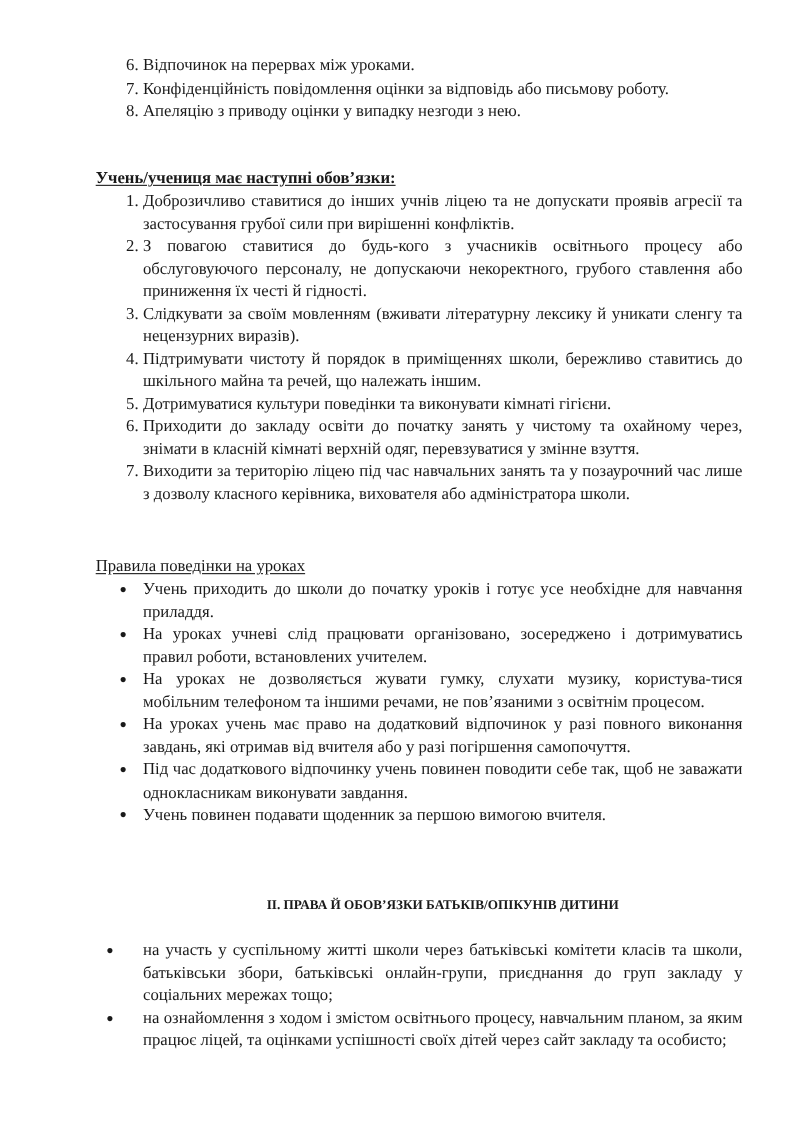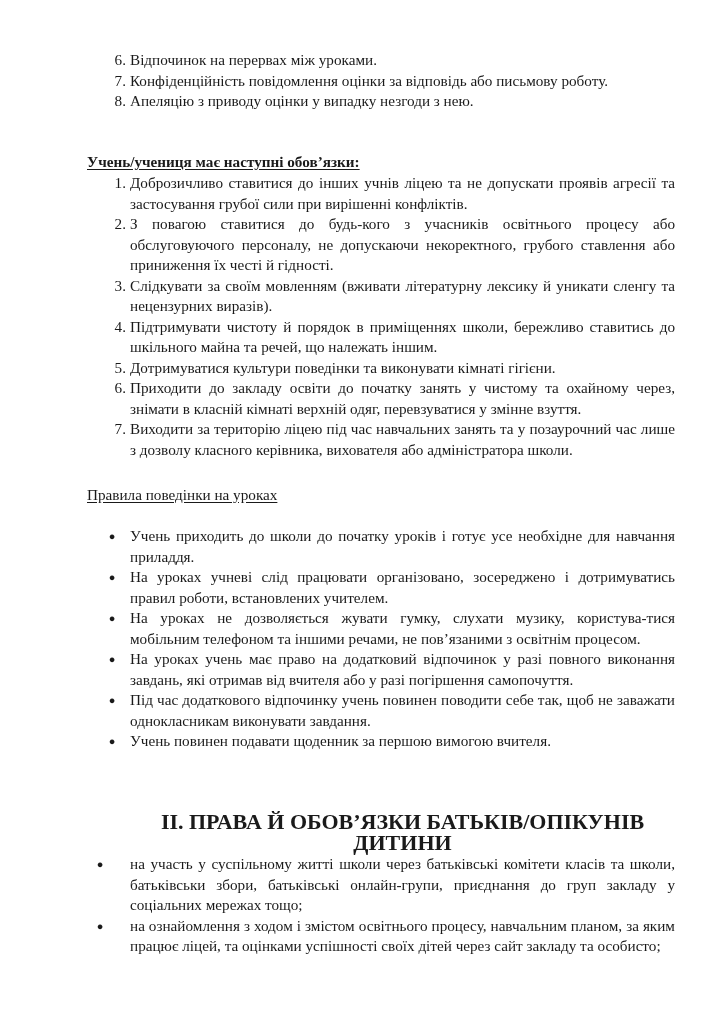--- a/index.html
+++ b/index.html
@@ -8,21 +8,21 @@
       font-family: "Liberation Serif", "DejaVu Serif", serif;
       color: #1a1a1a; font-size: 15.2px; line-height: 20.5px;
     }
     .page { position: absolute; left: 0; top: 0; width: 725px; height: 1024px; }
     .block { position: absolute; left: 87px; width: 585px; }
     ol, ul { margin: 0; padding: 0; list-style: none; }
     .item { position: relative; text-align: justify; }
     .num { position: absolute; text-align: right; width: 20px; }
     .bul { position: absolute; width: 10px; text-align: center; font-size: 11px; }
     .u { text-decoration: underline; text-underline-offset: 2px; }
-    .h { font-weight: bold; text-align: center; font-size: 22px; }
+    .h { font-weight: bold; text-align: center; font-size: 12px; }
   </style>
 </head>
 <body>
 
 <div class="page">
 
   <ol class="block" style="top:50px; left:130px; width:545px;">
     <li class="item" style="padding-left:0;">
       <span class="num" style="left:-24px;">6.</span>
       <span>Відпочинок на перервах між уроками.</span>
@@ -43,21 +43,21 @@
   <ol class="block" style="top:173px; left:130px; width:545px;">
     <li class="item"><span class="num" style="left:-24px;">1.</span><span>Доброзичливо  ставитися  до інших учнів ліцею та не допускати проявів агресії та застосування грубої сили при вирішенні конфліктів.</span></li>
     <li class="item"><span class="num" style="left:-24px;">2.</span><span>З повагою ставитися до будь-кого з учасників освітнього процесу або обслуговуючого персоналу, не допускаючи некоректного, грубого ставлення або приниження їх честі й гідності.</span></li>
     <li class="item"><span class="num" style="left:-24px;">3.</span><span>Слідкувати за своїм мовленням (вживати літературну лексику й уникати сленгу та нецензурних виразів).</span></li>
     <li class="item"><span class="num" style="left:-24px;">4.</span><span>Підтримувати чистоту й порядок в приміщеннях  школи, бережливо ставитись до шкільного майна та речей, що належать іншим.</span></li>
     <li class="item"><span class="num" style="left:-24px;">5.</span><span>Дотримуватися культури поведінки та виконувати кімнаті гігієни.</span></li>
     <li class="item"><span class="num" style="left:-24px;">6.</span><span>Приходити до закладу освіти до початку занять у чистому та охайному через, знімати в класній кімнаті верхній одяг, перевзуватися у змінне взуття.</span></li>
     <li class="item"><span class="num" style="left:-24px;">7.</span><span>Виходити за територію ліцею під час навчальних занять та у позаурочний час лише з дозволу класного керівника, вихователя або адміністратора школи.</span></li>
   </ol>
 
-  <div class="block" style="top:485px;">
+  <div class="block" style="top:505px;">
     <div class="u">Правила поведінки на уроках</div>
   </div>
   <ul class="block" style="top:526px; left:130px; width:545px;">
     <li class="item"><span class="bul" style="left:-23px;">●</span><span>Учень приходить до школи до початку уроків і готує усе необхідне для навчання приладдя.</span></li>
     <li class="item"><span class="bul" style="left:-23px;">●</span><span>На уроках учневі слід працювати організовано, зосереджено і дотримуватись правил роботи, встановлених учителем.</span></li>
     <li class="item"><span class="bul" style="left:-23px;">●</span><span>На уроках не дозволяється жувати гумку, слухати музику, користува-тися мобільним телефоном та іншими речами, не пов’язаними з освітнім процесом.</span></li>
     <li class="item"><span class="bul" style="left:-23px;">●</span><span>На уроках учень має право на додатковий відпочинок у разі повного виконання завдань, які отримав від вчителя або у разі погіршення самопочуття.</span></li>
     <li class="item"><span class="bul" style="left:-23px;">●</span><span>Під час додаткового відпочинку учень повинен поводити себе так, щоб не заважати однокласникам виконувати завдання.</span></li>
     <li class="item"><span class="bul" style="left:-23px;">●</span><span>Учень повинен подавати щоденник за першою вимогою вчителя.</span></li>
   </ul>

